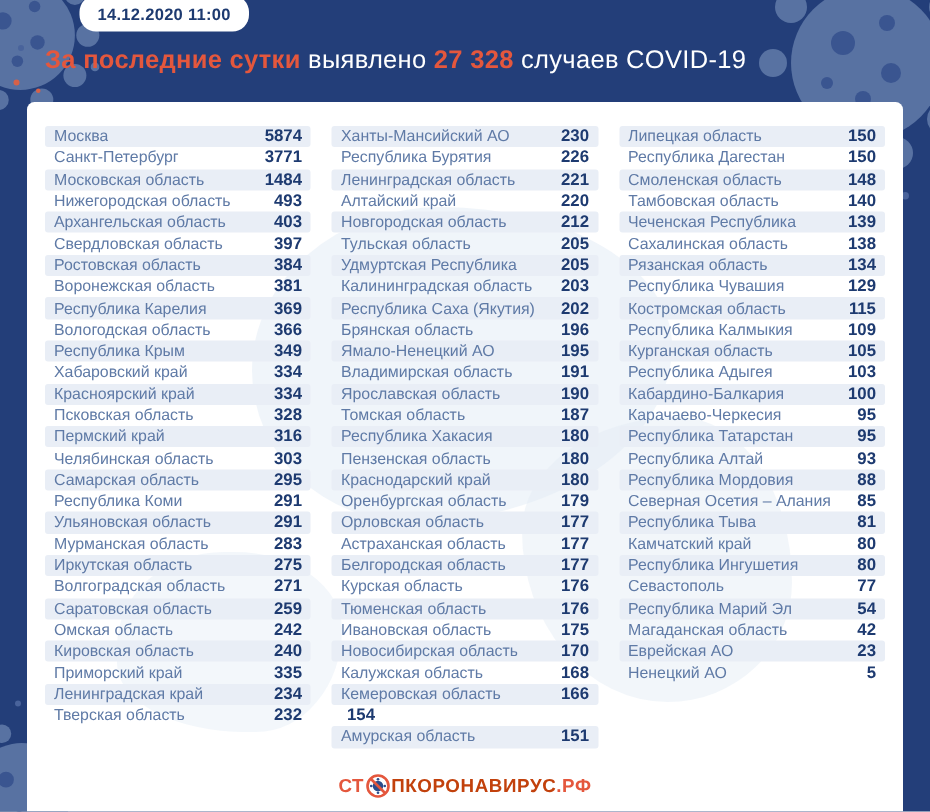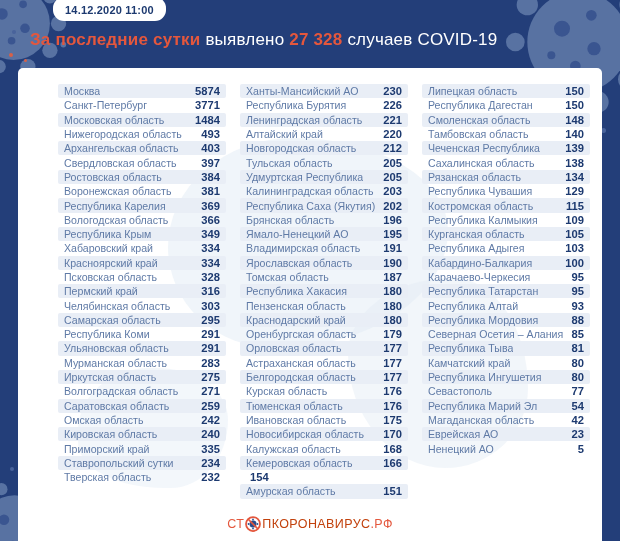--- a/index.html
+++ b/index.html
@@ -41,40 +41,40 @@
   .wm{position:absolute;background:#e2ebf5;z-index:1;}
   .wm1{left:150px;top:70px;width:280px;height:210px;opacity:.5;
        border-radius:45% 55% 62% 38% / 52% 44% 56% 48%;}
   .wm2{left:330px;top:210px;width:180px;height:190px;opacity:.45;
        border-radius:58% 42% 46% 54% / 40% 58% 42% 60%;}
   .wm3{left:60px;top:300px;width:150px;height:120px;opacity:.4;
        border-radius:50% 50% 40% 60% / 55% 45% 60% 40%;}
 
   .table{
     position:absolute;z-index:2;top:16px;left:12px;right:12px;
-    display:grid;grid-template-columns:1fr 1fr 1fr;column-gap:14px;margin-left:28px;
+    display:grid;grid-template-columns:1fr 1fr 1fr;column-gap:14px;
   }
   .col{min-width:0;}
   .row{
     display:flex;justify-content:space-between;align-items:center;
     height:14.3px;padding:0 6px;border-radius:2px;
   }
   .row:nth-child(odd){background:#e9eef6;}
   .region{
     font-size:10.6px;color:#5f7aa6;white-space:nowrap;overflow:hidden;
   }
   .value{
     font-size:11.2px;font-weight:bold;color:#1d3a70;margin-left:4px;flex-shrink:0;
   }
 
   
   .logo{
     position:absolute;z-index:2;bottom:9px;left:0;right:0;
     display:flex;justify-content:center;align-items:center;
-    font-weight:normal;font-size:12.5px;letter-spacing:.4px;line-height:16px;
+    font-weight:bold;font-size:12.5px;letter-spacing:.4px;line-height:16px;
   }
   .logo .red{color:#e4573d;}
   .logo .navy{color:#c2410c;}
   .logo svg{margin:0 1px;display:block;}
 </style>
 </head>
 <body>
 
 <svg width="0" height="0" style="position:absolute" aria-hidden="true">
   <defs>
@@ -230,21 +230,21 @@
         </div>
         <div class="row">
           <span class="region">Кировская область</span>
           <span class="value">240</span>
         </div>
         <div class="row">
           <span class="region">Приморский край</span>
           <span class="value">335</span>
         </div>
         <div class="row">
-          <span class="region">Ставропольский сутки</span>
+          <span class="region">Ленинградская край</span>
           <span class="value">234</span>
         </div>
         <div class="row">
           <span class="region">Тверская область</span>
           <span class="value">232</span>
         </div>
       </div>
       <div class="col">
         <div class="row">
           <span class="region">Ханты-Мансийский АО</span>

